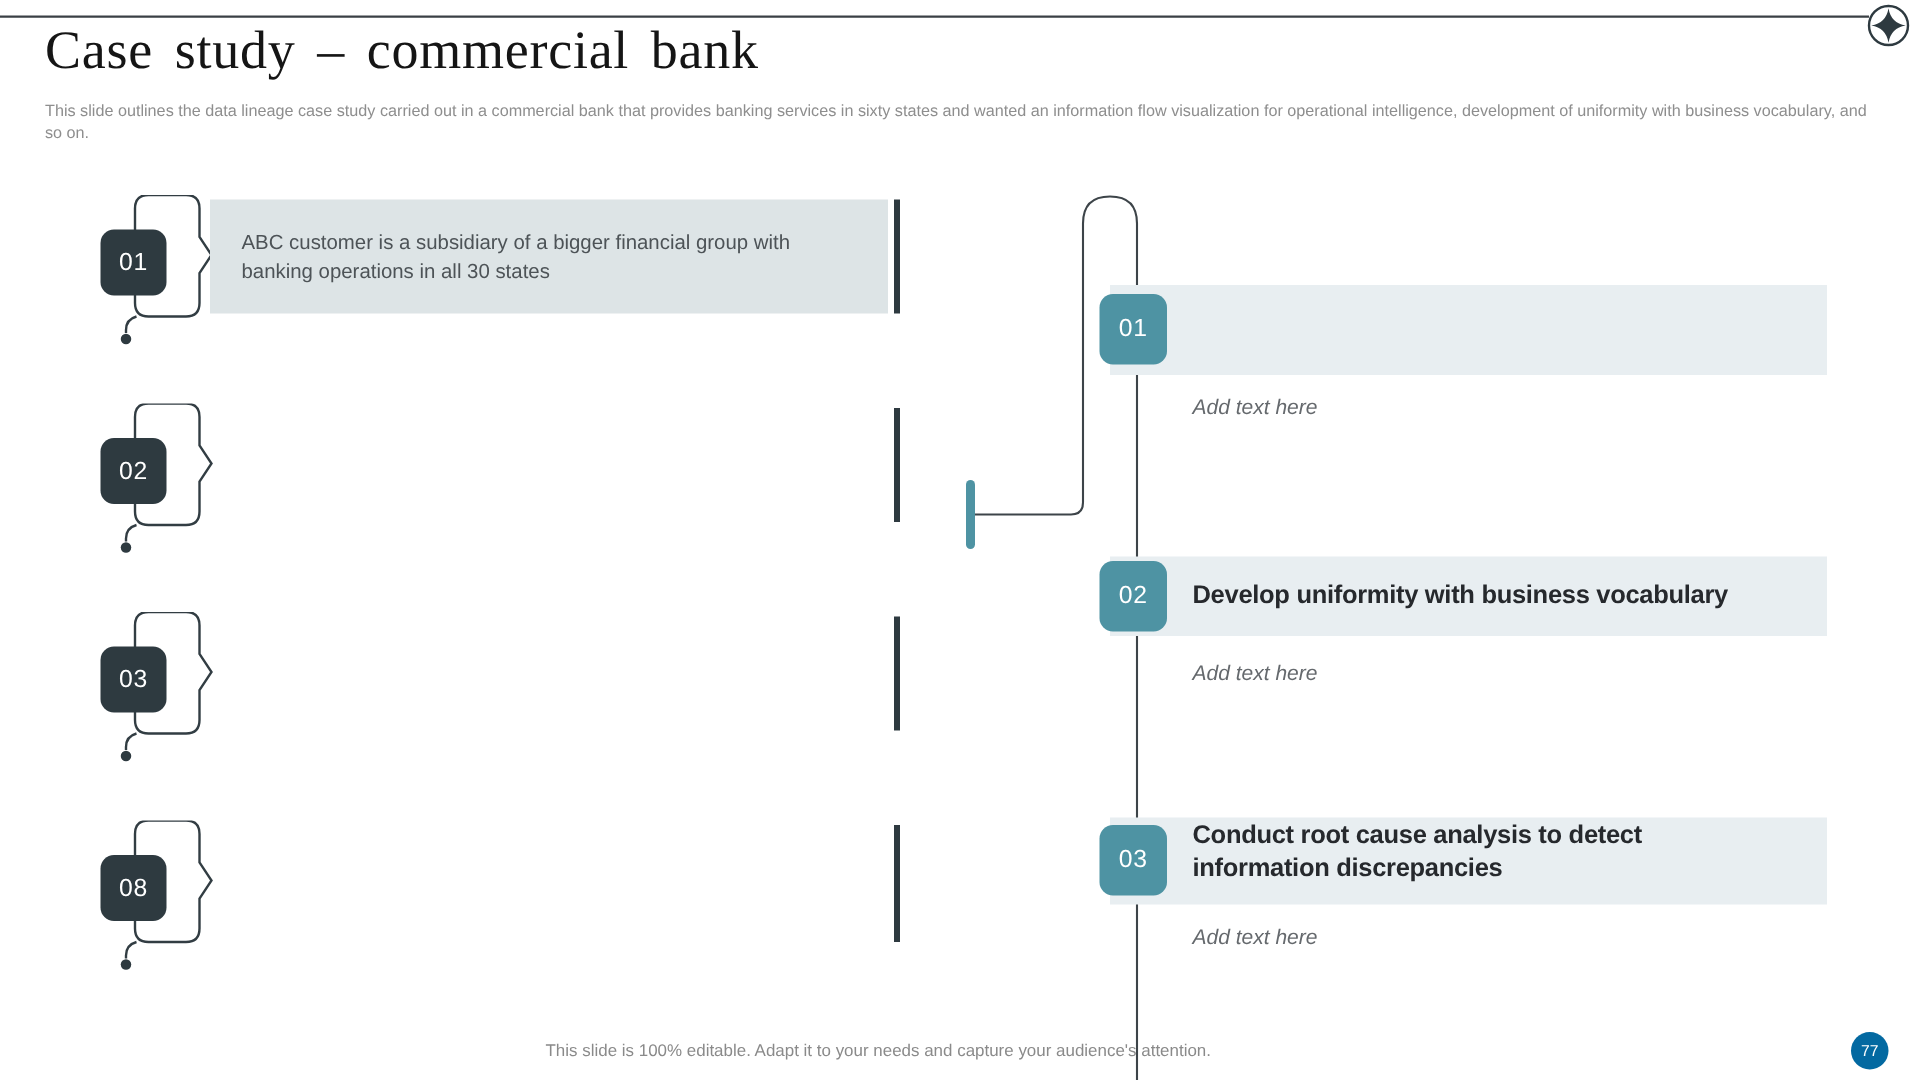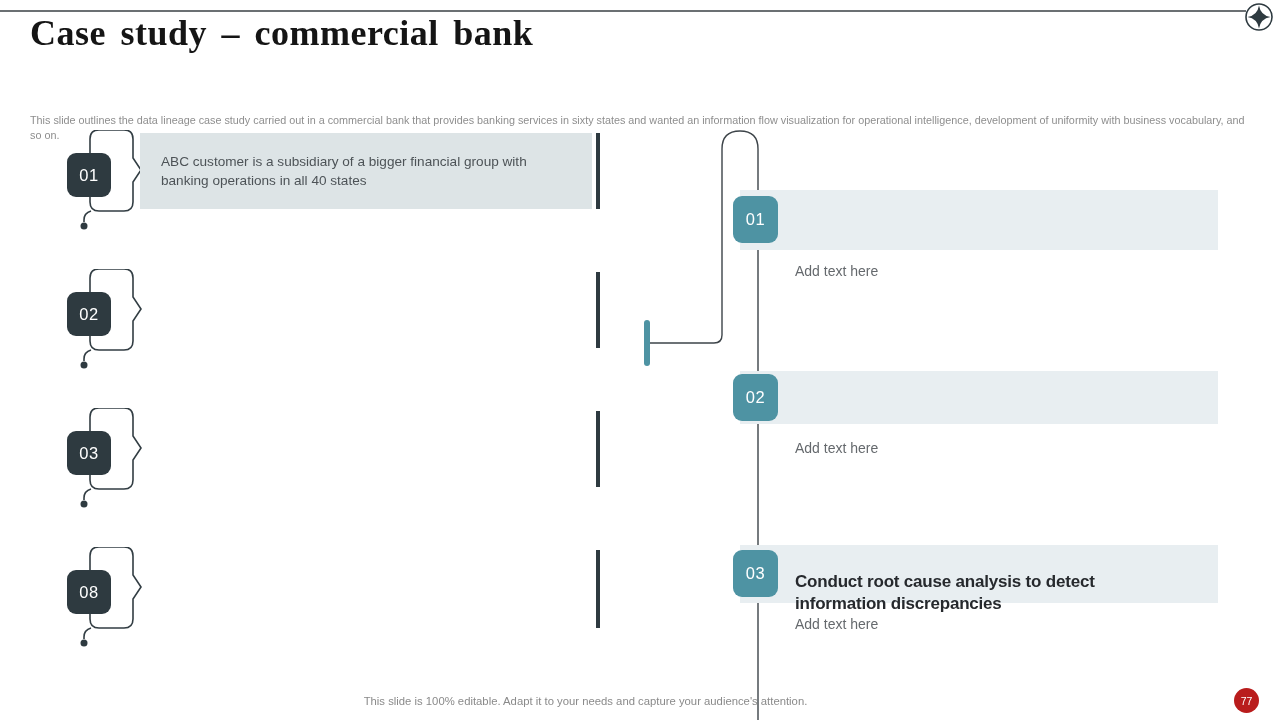--- a/index.html
+++ b/index.html
@@ -1,47 +1,47 @@
 <!DOCTYPE html>
 <html><head>
 <meta charset="utf-8">
 <style>
   html,body{margin:0;padding:0;background:#fff;}
   .slide{position:relative;width:1280px;height:720px;background:#ffffff;overflow:hidden;
          font-family:"Liberation Sans",sans-serif;}
   
   .top-deco{position:absolute;left:0;top:0;width:1280px;height:36px;}
   .title{position:absolute;left:30px;top:12px;font-family:"Liberation Serif",serif;
-         font-size:36px;font-weight:700;color:#151515;letter-spacing:.5px;word-spacing:5px;}
+         font-size:36px;font-weight:400;color:#151515;letter-spacing:.5px;word-spacing:5px;}
   .subtitle{position:absolute;left:30px;top:67px;width:1216px;font-size:10.8px;
-            color:#8e8e8e;line-height:1.35;margin-top:46px;}
+            color:#8e8e8e;line-height:1.35;}
   
   .l-item{position:absolute;left:60px;width:548px;height:106px;}
   .l-svg{position:absolute;left:0;top:0;}
   .l-num{position:absolute;left:7px;top:23px;width:44px;height:44px;background:#2e3a40;
          border-radius:9px;color:#fff;font-size:16.5px;letter-spacing:.5px;
          display:flex;align-items:center;justify-content:center;}
   .l-box{position:absolute;left:80px;top:3px;width:452px;height:76px;background:#dde4e6;
          display:flex;align-items:center;box-sizing:border-box;padding:0 24px 0 21px;
          font-size:13.6px;color:#4d5357;line-height:1.42;}
   .l-bar{position:absolute;left:536px;top:3px;width:4px;height:76px;background:#2e3a40;}
   
   .r-item{position:absolute;left:733px;width:487px;}
   .r-band{position:absolute;left:7px;top:0;width:478px;background:#e8eef1;}
   .r-num{position:absolute;left:0;width:45px;height:47px;background:#4e93a3;border-radius:9px;
          color:#fff;font-size:16.5px;letter-spacing:.5px;
          display:flex;align-items:center;justify-content:center;}
   .r-head{position:absolute;left:62px;top:0;display:flex;align-items:center;
           font-weight:bold;font-size:17px;color:#26292d;line-height:1.32;letter-spacing:-.2px;}
-  .r-add{position:absolute;left:62px;font-size:14px;color:#65696d;}
+  .r-add{position:absolute;left:62px;font-size:14px;color:#65696d;font-style:italic;}
   
   .footer{position:absolute;left:0;top:695px;width:1171px;text-align:center;
           font-size:11.3px;color:#8a8a8a;}
   .page-badge{position:absolute;left:1234px;top:688px;width:25px;height:25px;border-radius:50%;
-              background:#b91c1c;color:#fff;font-size:10.5px;
+              background:#0369a1;color:#fff;font-size:10.5px;
               display:flex;align-items:center;justify-content:center;}
   .connector{position:absolute;left:0;top:0;}
 </style>
 </head>
 <body>
 
 <div class="slide">
 
   <svg class="top-deco" width="1280" height="36" viewBox="0 0 1280 36">
     <line x1="0" y1="11" x2="1246" y2="11" stroke="#3a4045" stroke-width="1.5"></line>
@@ -59,21 +59,21 @@
     <rect x="644" y="320" width="6" height="46" rx="3" fill="#4e93a3"></rect>
   </svg>
 
   <div class="l-item" style="top:130px;">
     <svg class="l-svg" width="90" height="105" viewBox="0 0 90 105">
       <path d="M 39 0 H 64 Q 73 0 73 9 V 28 L 81 40 L 73 52 V 72 Q 73 81 64 81 H 39 Q 30 81 30 72 V 9 Q 30 0 39 0 Z" fill="none" stroke="#323d43" stroke-width="1.6"></path>
       <path d="M 31 81 Q 24 83 24 90 V 92" fill="none" stroke="#323d43" stroke-width="1.6"></path>
       <circle cx="24" cy="96" r="3.5" fill="#2e3a40"></circle>
     </svg>
     <div class="l-num">01</div>
-    <div class="l-box">ABC customer is a subsidiary of a bigger financial group with banking operations in all 40 states</div>
+    <div class="l-box">ABC customer is a subsidiary of a bigger financial group with banking operations in all 30 states</div>
     <div class="l-bar"></div>
   </div>
 
   <div class="l-item" style="top:269px;">
     <svg class="l-svg" width="90" height="105" viewBox="0 0 90 105">
       <path d="M 39 0 H 64 Q 73 0 73 9 V 28 L 81 40 L 73 52 V 72 Q 73 81 64 81 H 39 Q 30 81 30 72 V 9 Q 30 0 39 0 Z" fill="none" stroke="#323d43" stroke-width="1.6"></path>
       <path d="M 31 81 Q 24 83 24 90 V 92" fill="none" stroke="#323d43" stroke-width="1.6"></path>
       <circle cx="24" cy="96" r="3.5" fill="#2e3a40"></circle>
     </svg>
     <div class="l-num">02</div>
@@ -102,26 +102,27 @@
 
   <div class="r-item" style="top:190px;height:95px;">
     <div class="r-band" style="height:60px;"></div>
     <div class="r-num" style="top:6px;">01</div>
     <div class="r-add" style="top:73px;">Add text here</div>
   </div>
 
   <div class="r-item" style="top:371px;height:90px;">
     <div class="r-band" style="height:53px;"></div>
     <div class="r-num" style="top:3px;">02</div>
+    <div class="r-head" style="height:53px;white-space:nowrap;">Develop uniformity with business vocabulary</div>
     <div class="r-add" style="top:69px;">Add text here</div>
   </div>
 
   <div class="r-item" style="top:545px;height:92px;">
     <div class="r-band" style="height:58px;"></div>
     <div class="r-num" style="top:5px;">03</div>
-    <div class="r-head" style="height:46px;max-width:368px;margin-top:25px;">Conduct root cause analysis to detect information discrepancies</div>
+    <div class="r-head" style="height:46px;max-width:368px;">Conduct root cause analysis to detect information discrepancies</div>
     <div class="r-add" style="top:71px;">Add text here</div>
   </div>
 
   <div class="footer">This slide is 100% editable. Adapt it to your needs and capture your audience's attention.</div>
   <div class="page-badge">77</div>
 
 </div>
 
 </body></html>

